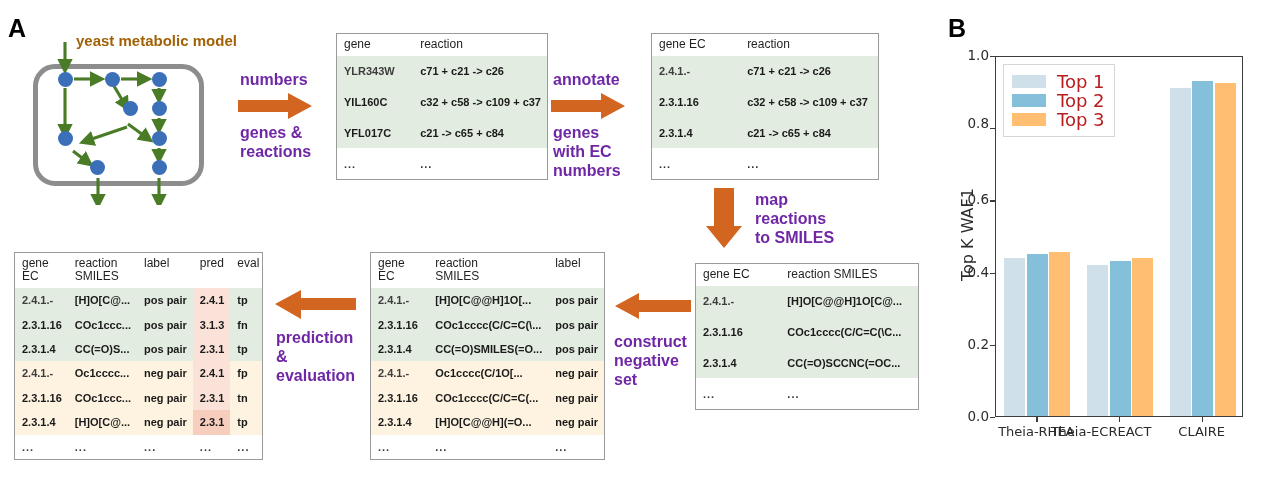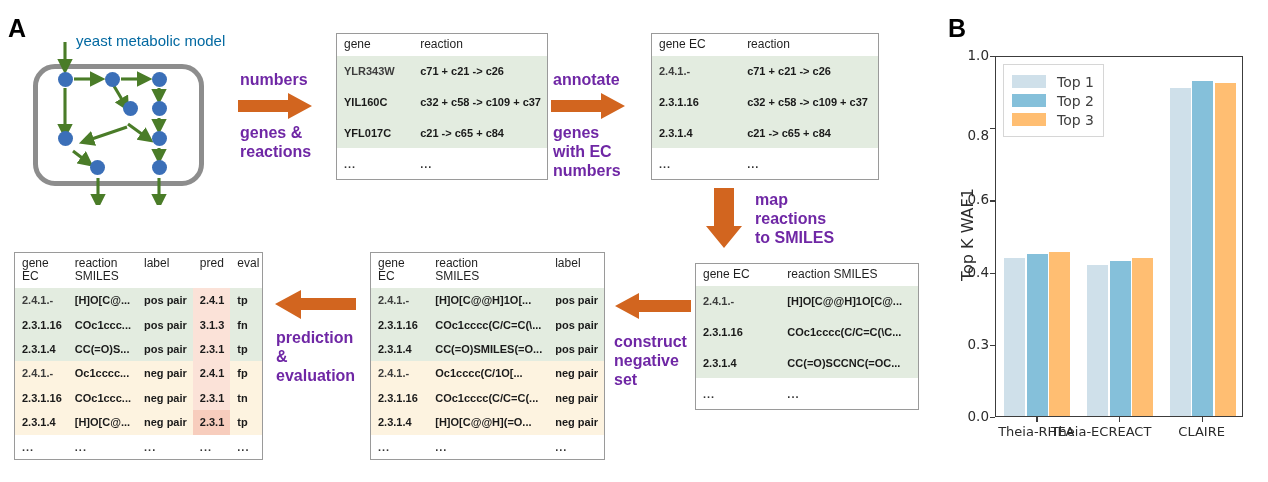--- a/index.html
+++ b/index.html
@@ -27,23 +27,23 @@
     background: #fff;
   }
   .node {
     position: absolute;
     width: 15px; height: 15px;
     border-radius: 50%;
     background: #3b6fb8;
   }
   .modeltitle {
     position: absolute;
-    font-weight: normal;
+    font-weight: bold;
     font-size: 15px;
-    color: #0369a1;
+    color: #a16207;
     white-space: nowrap;
   }
 
   
   .steplabel {
     position: absolute;
     color: #6f27a5;
     font-weight: bold;
     font-size: 16px;
     line-height: 19px;
@@ -119,21 +119,21 @@
   .bar { position: absolute; bottom: 0; }
   #plot-area { position: absolute; }
   #legend {
     position: absolute;
     background: #ffffff;
     border: 1px solid #d6d6d6;
     padding: 7px 9px 7px 8px;
   }
   .legend-row { display: flex; align-items: center; height: 19px; }
   .legend-swatch { width: 34px; height: 13px; margin-right: 11px; }
-  .legend-text { font-size: 14px; color: #404040; font-family: "DejaVu Sans", sans-serif; }
+  .legend-text { font-size: 18px; color: #b91c1c; font-family: "DejaVu Sans", sans-serif; }
 </style>
 </head>
 <body>
 
 <div id="figure">
 
   <div class="panel-letter" style="left:8px; top:14px;">A</div>
 
   <div class="modeltitle" style="left:76px; top:32px;">yeast metabolic model</div>
 
@@ -438,27 +438,27 @@
           <span class="legend-swatch" style="background: rgb(133, 192, 218);"></span>
           <span class="legend-text">Top 2</span>
         </div>
         <div class="legend-row">
           <span class="legend-swatch" style="background: rgb(255, 190, 114);"></span>
           <span class="legend-text">Top 3</span>
         </div>
       </div>
   <div class="tick-label" style="left: 7px; top: 408px; width: 42px;">0.0</div>
       <div class="axis-line" style="left: 50px; top: 417px; width: 5px; height: 1.3px;"></div>
-      <div class="tick-label" style="left: 7px; top: 335.8px; width: 42px;">0.3</div>
+      <div class="tick-label" style="left: 7px; top: 335.8px; width: 42px;">0.2</div>
       <div class="axis-line" style="left: 50px; top: 344.8px; width: 5px; height: 1.3px;"></div>
       <div class="tick-label" style="left: 7px; top: 263.6px; width: 42px;">0.4</div>
       <div class="axis-line" style="left: 50px; top: 272.6px; width: 5px; height: 1.3px;"></div>
       <div class="tick-label" style="left: 7px; top: 191.4px; width: 42px;">0.6</div>
       <div class="axis-line" style="left: 50px; top: 200.4px; width: 5px; height: 1.3px;"></div>
-      <div class="tick-label" style="left: 7px; top: 127px; width: 42px;">0.8</div>
+      <div class="tick-label" style="left: 7px; top: 115px; width: 42px;">0.8</div>
       <div class="axis-line" style="left: 50px; top: 128.2px; width: 5px; height: 1.3px;"></div>
       <div class="tick-label" style="left: 7px; top: 47px; width: 42px;">1.0</div>
       <div class="axis-line" style="left: 50px; top: 56px; width: 5px; height: 1.3px;"></div>
       <div class="xtick-label" style="left: 16.3333px; top: 424px; width: 160px;">Theia-RHEA</div>
       <div class="axis-line" style="left: 96.3333px; top: 417px; width: 1.3px; height: 5px;"></div>
       <div class="xtick-label" style="left: 81px; top: 424px; width: 160px;">Theia-ECREACT</div>
       <div class="axis-line" style="left: 179px; top: 417px; width: 1.3px; height: 5px;"></div>
       <div class="xtick-label" style="left: 181.667px; top: 424px; width: 160px;">CLAIRE</div>
       <div class="axis-line" style="left: 261.667px; top: 417px; width: 1.3px; height: 5px;"></div>
     </div>

